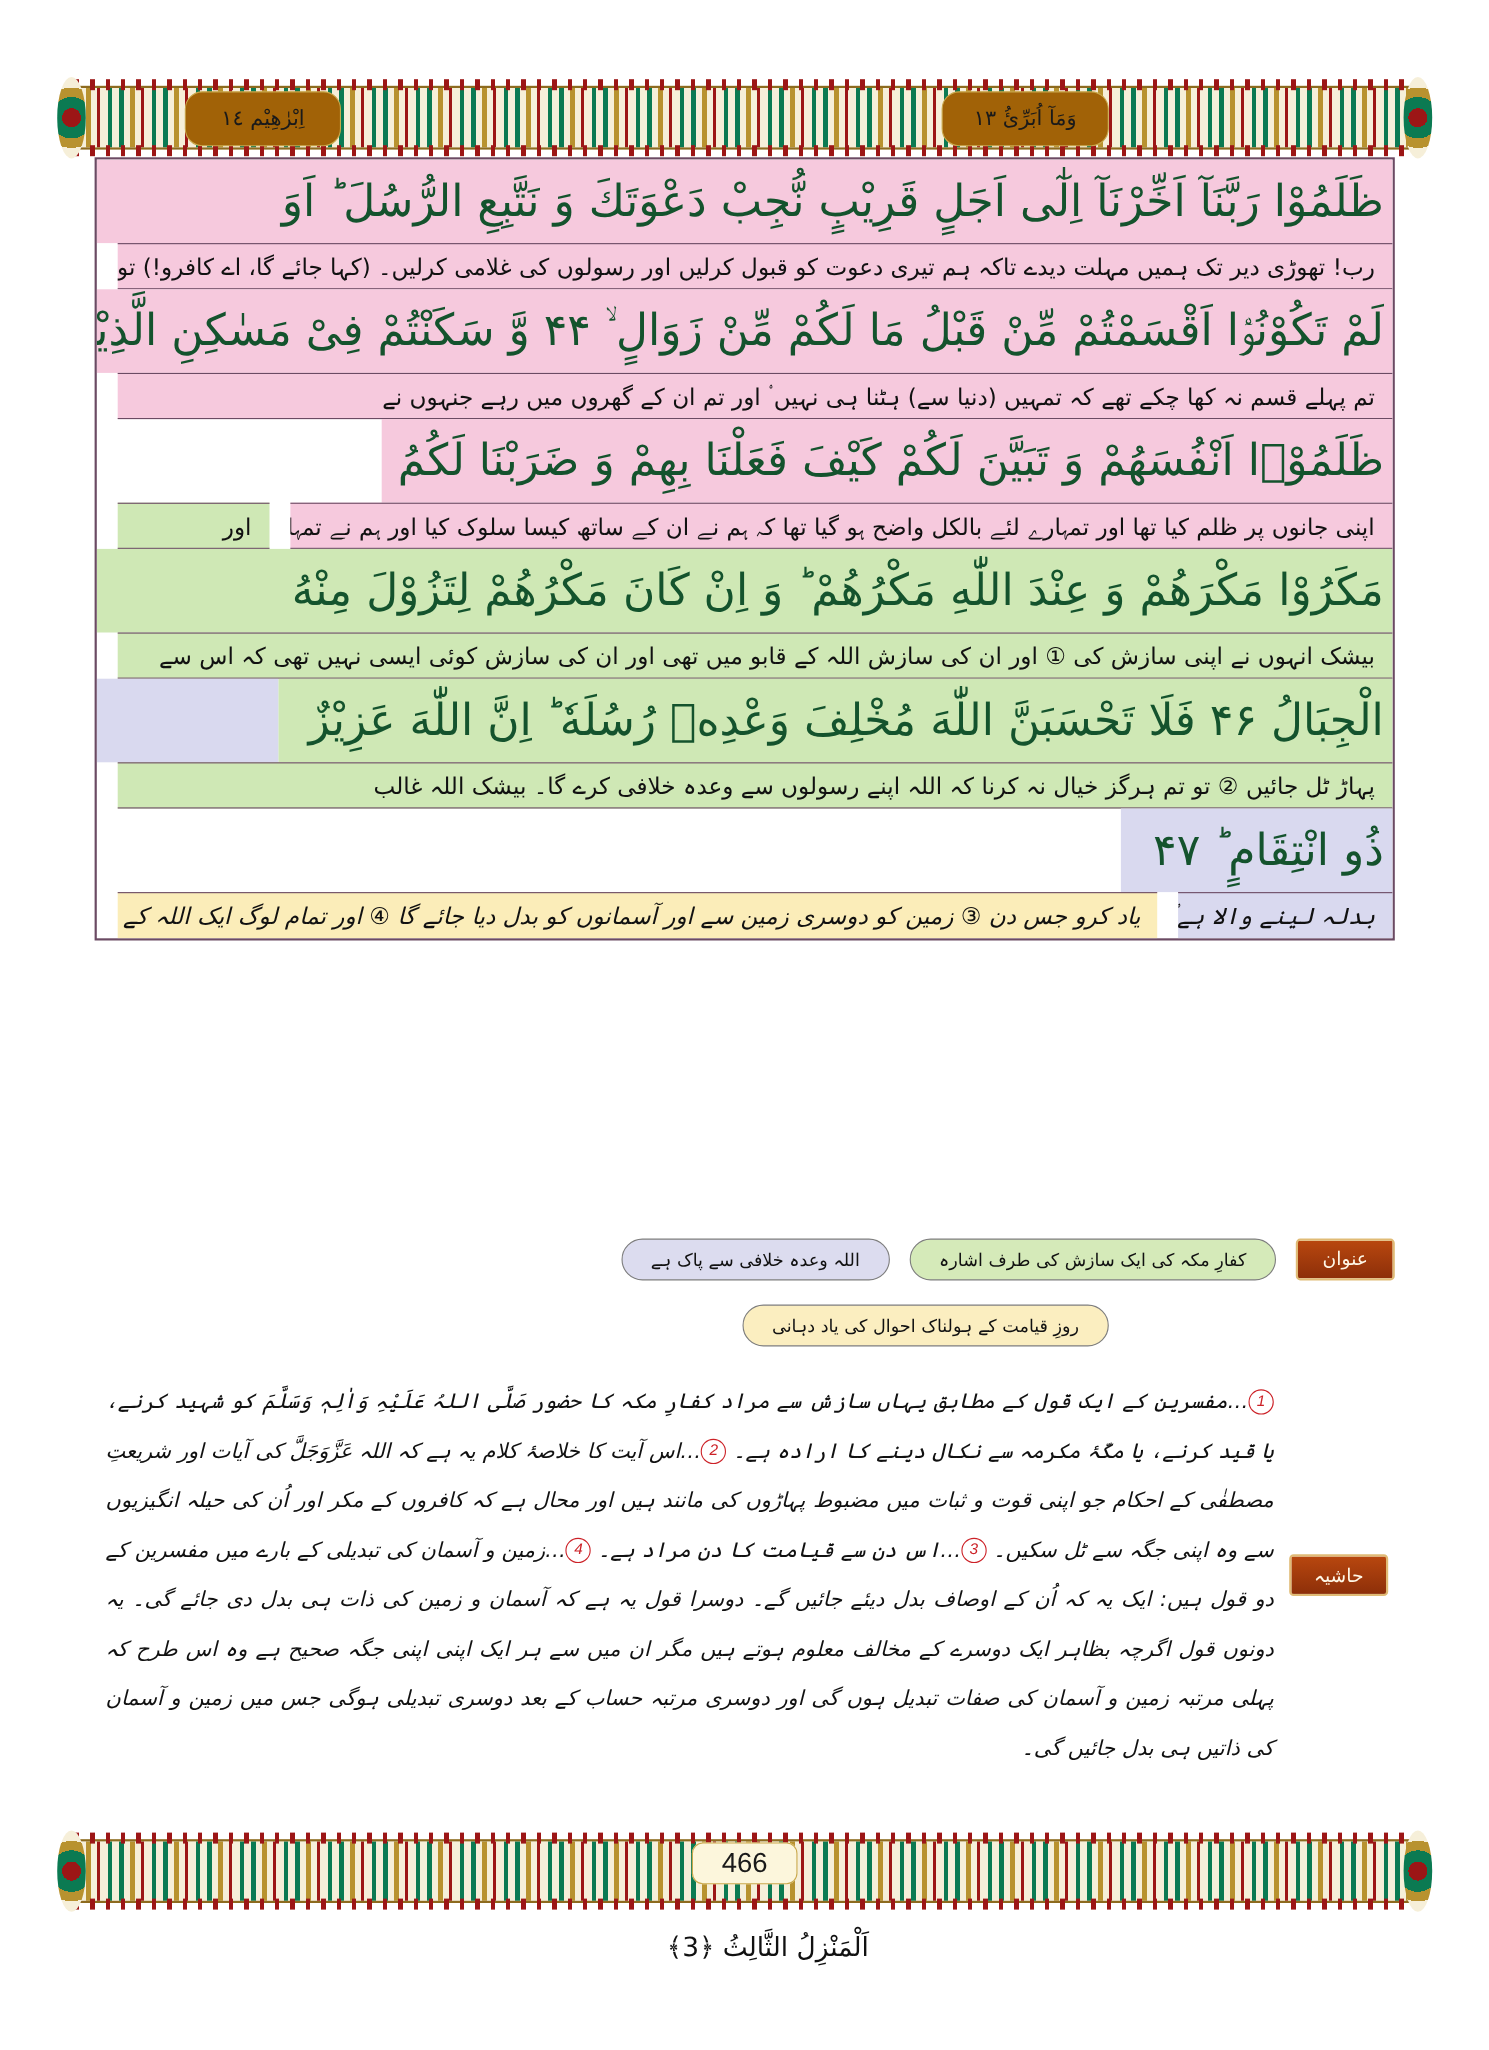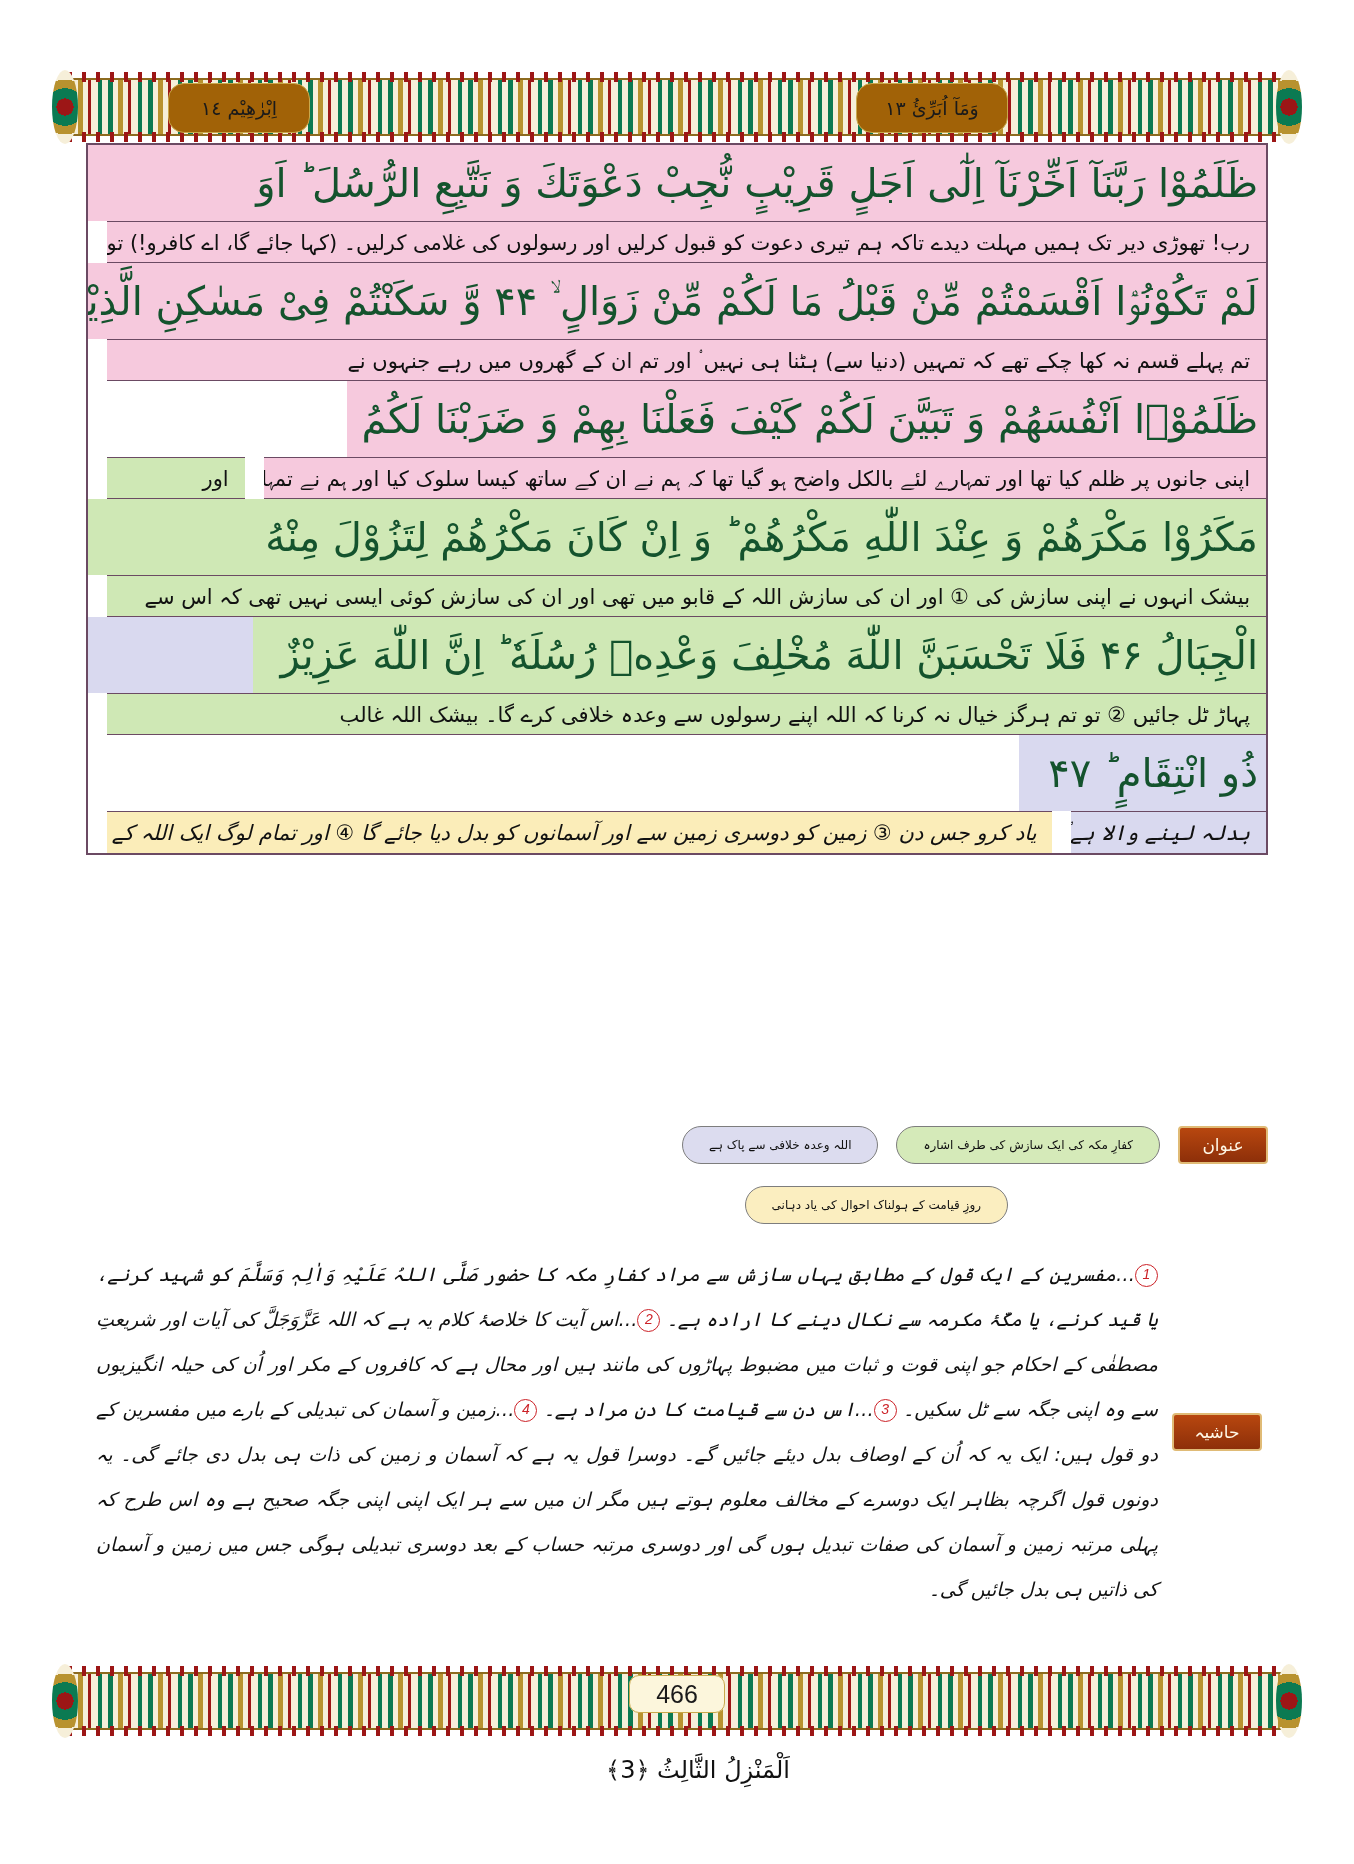--- a/index.html
+++ b/index.html
@@ -131,21 +131,21 @@
     font-family:"DejaVu Sans", sans-serif;
     font-size:17px;
     flex:none;
   }
   .pill{
     display:inline-flex;align-items:center;justify-content:center;
     height:36px;padding:0 26px;
     border:1.5px solid #7d7d7d;
     border-radius:20px;
     font-family:"DejaVu Sans", sans-serif;
-    font-size:12px;color:#111;
+    font-size:16px;color:#111;
     white-space:nowrap;
   }
   .pill.green{background:#d5eab9;}
   .pill.lav{background:#dcdcef;}
   .pill.yellow{background:#fbeec0;}
 
   
   #footnote-block{
     position:absolute;left:96px;top:1252px;width:1166px;
     direction:rtl;

